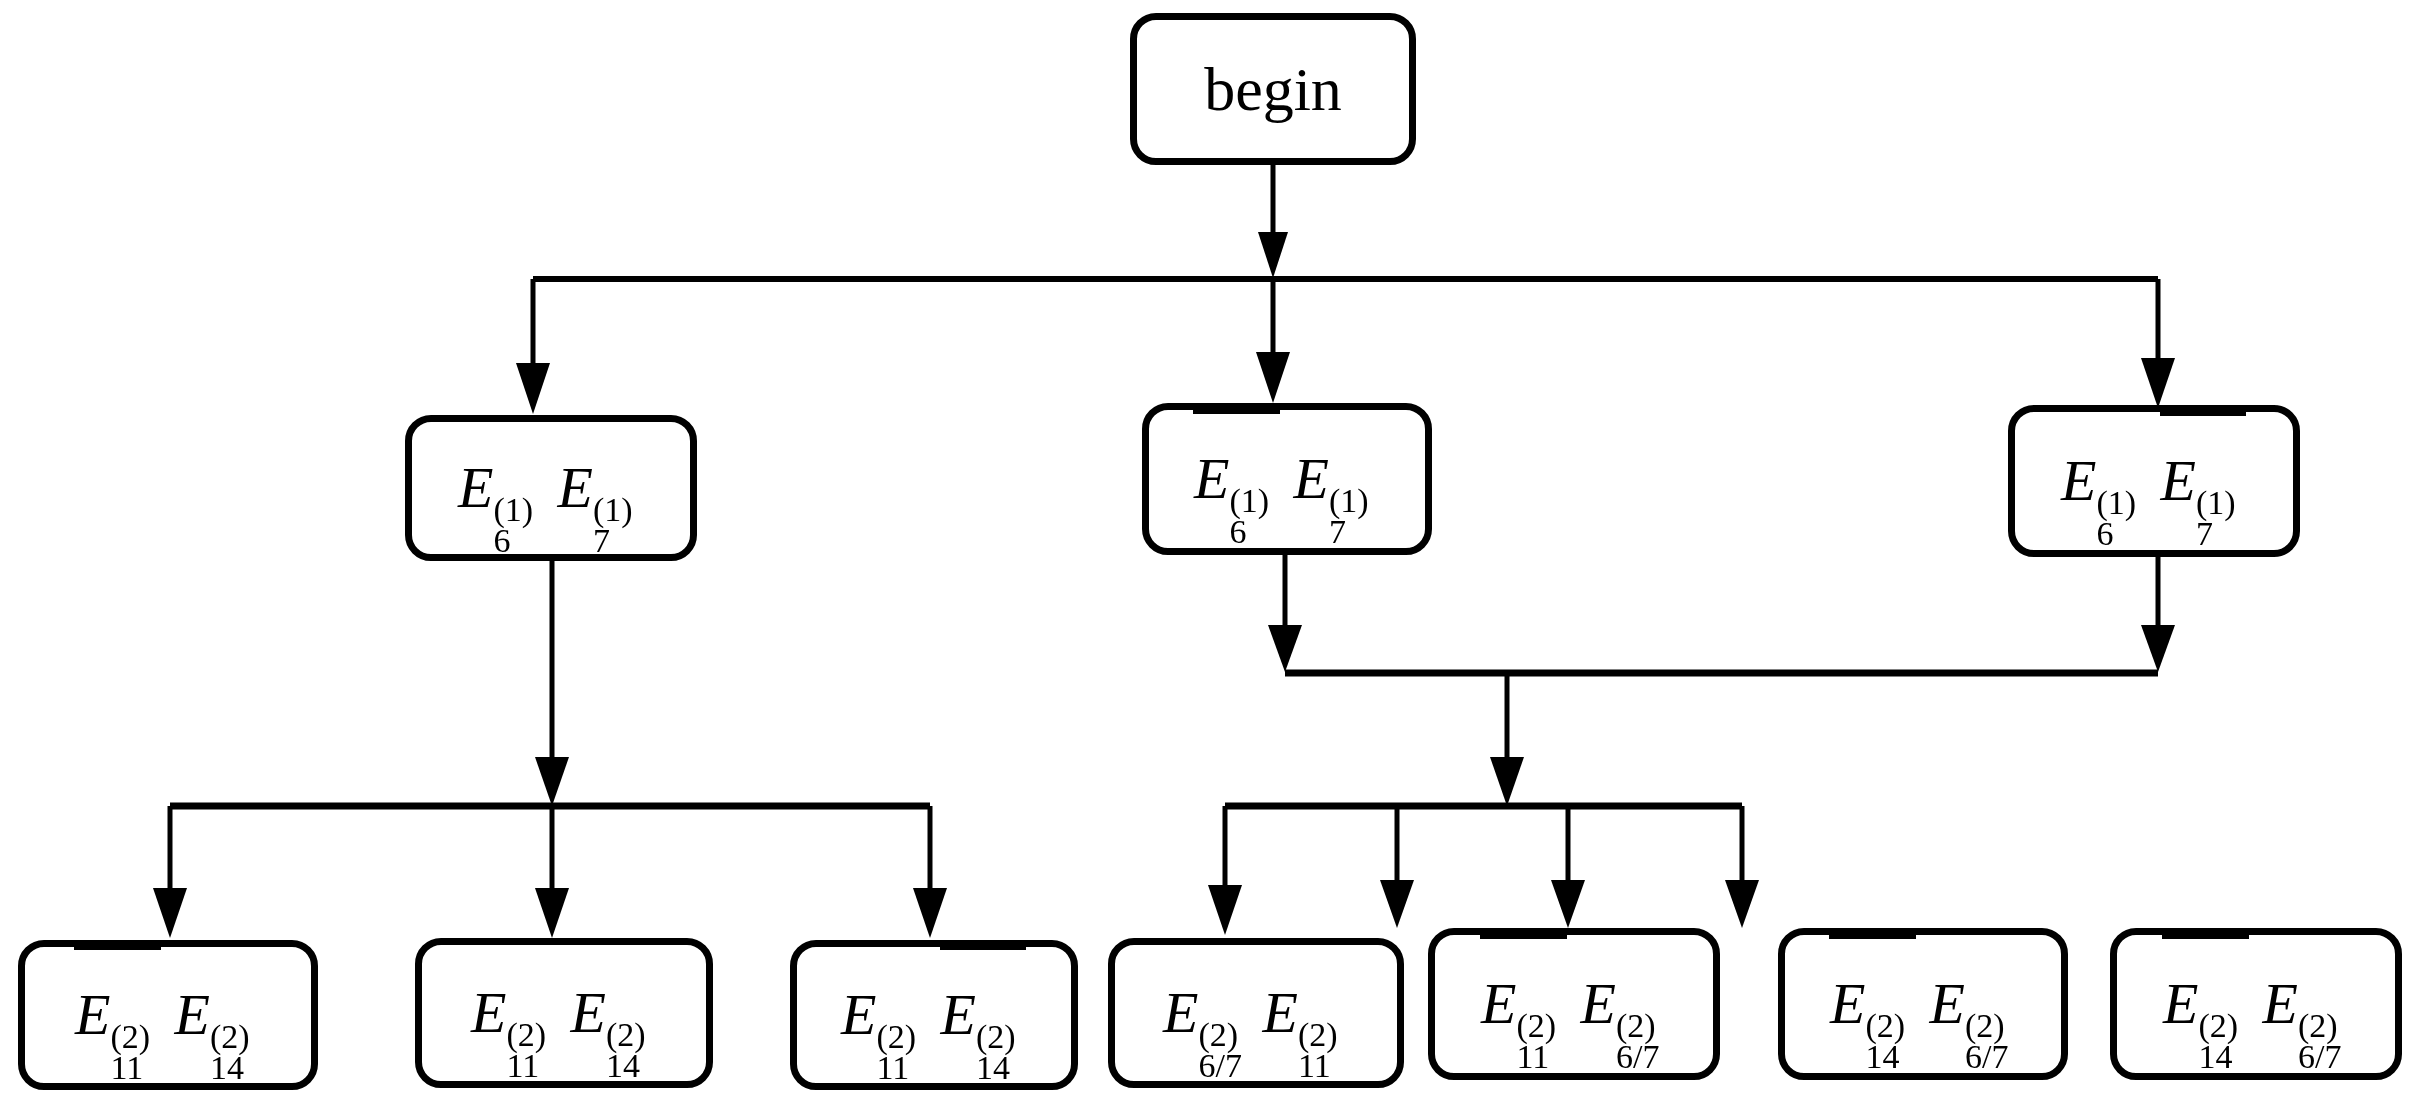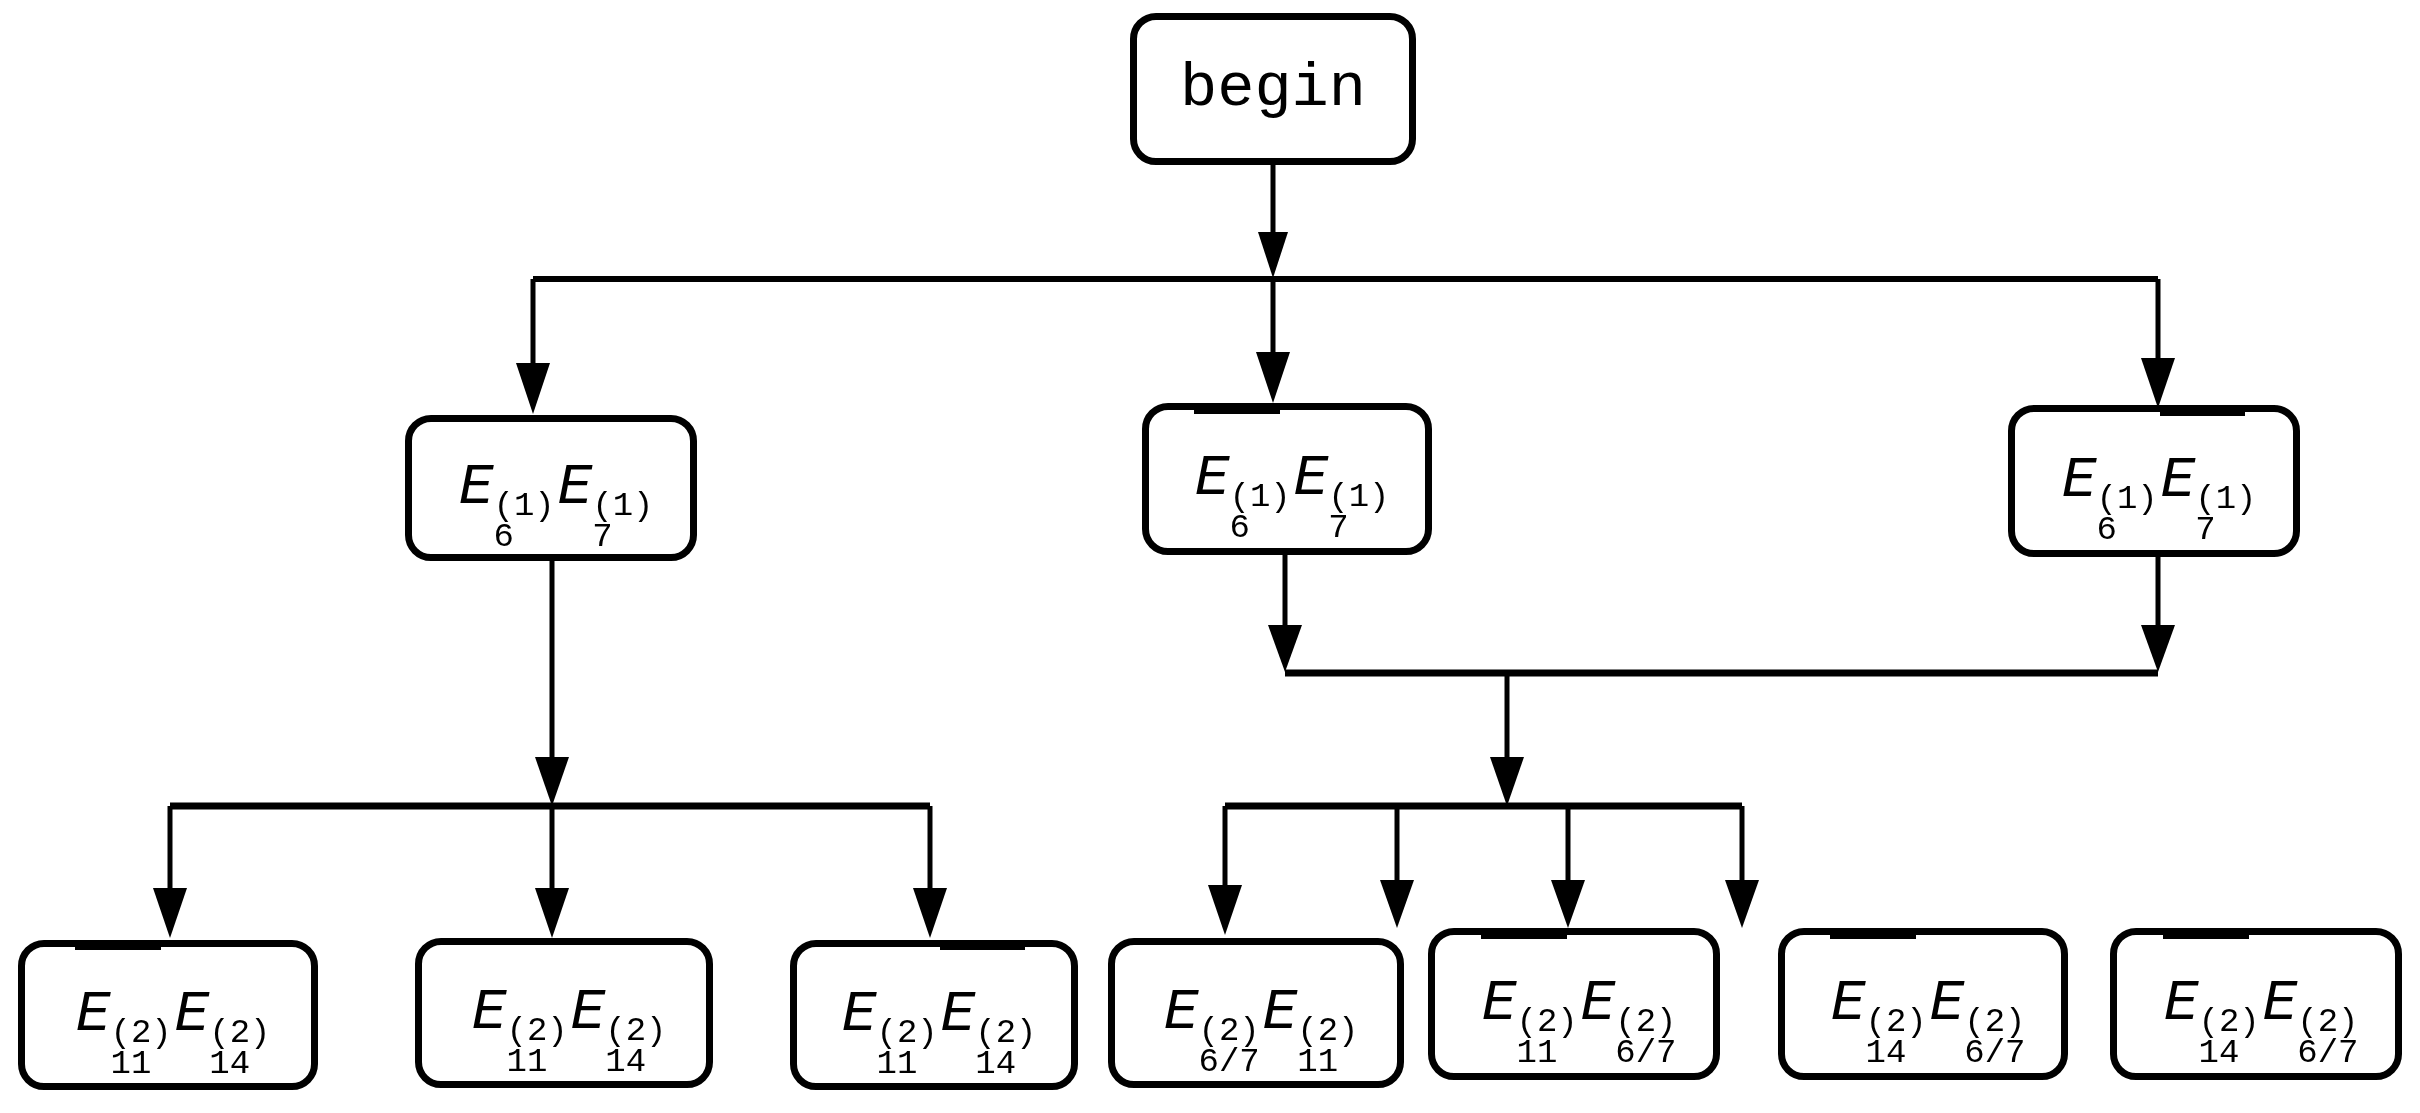--- a/index.html
+++ b/index.html
@@ -16,21 +16,21 @@
     box-sizing:border-box;
     border:7px solid #000000;
     border-radius:26px;
     background:#ffffff;
     display:flex;
     align-items:center;
     justify-content:center;
     color:#000000;
   }
   .node-label{
-    font-family:Liberation Mono, monospace;
+    font-family:Liberation Serif, serif;
     font-style:italic;
     font-size:58px;
     line-height:1;
     white-space:nowrap;
     display:flex;
     align-items:baseline;
     justify-content:center;
   }
   .node-label.plain{font-style:normal;font-size:62px;}
   .term{

